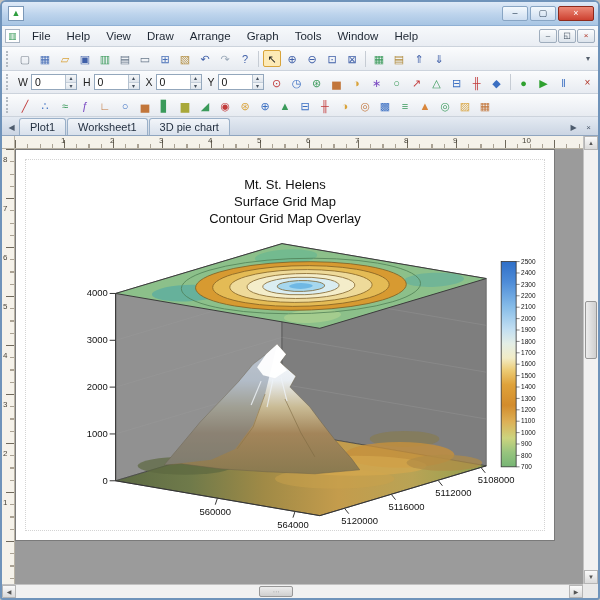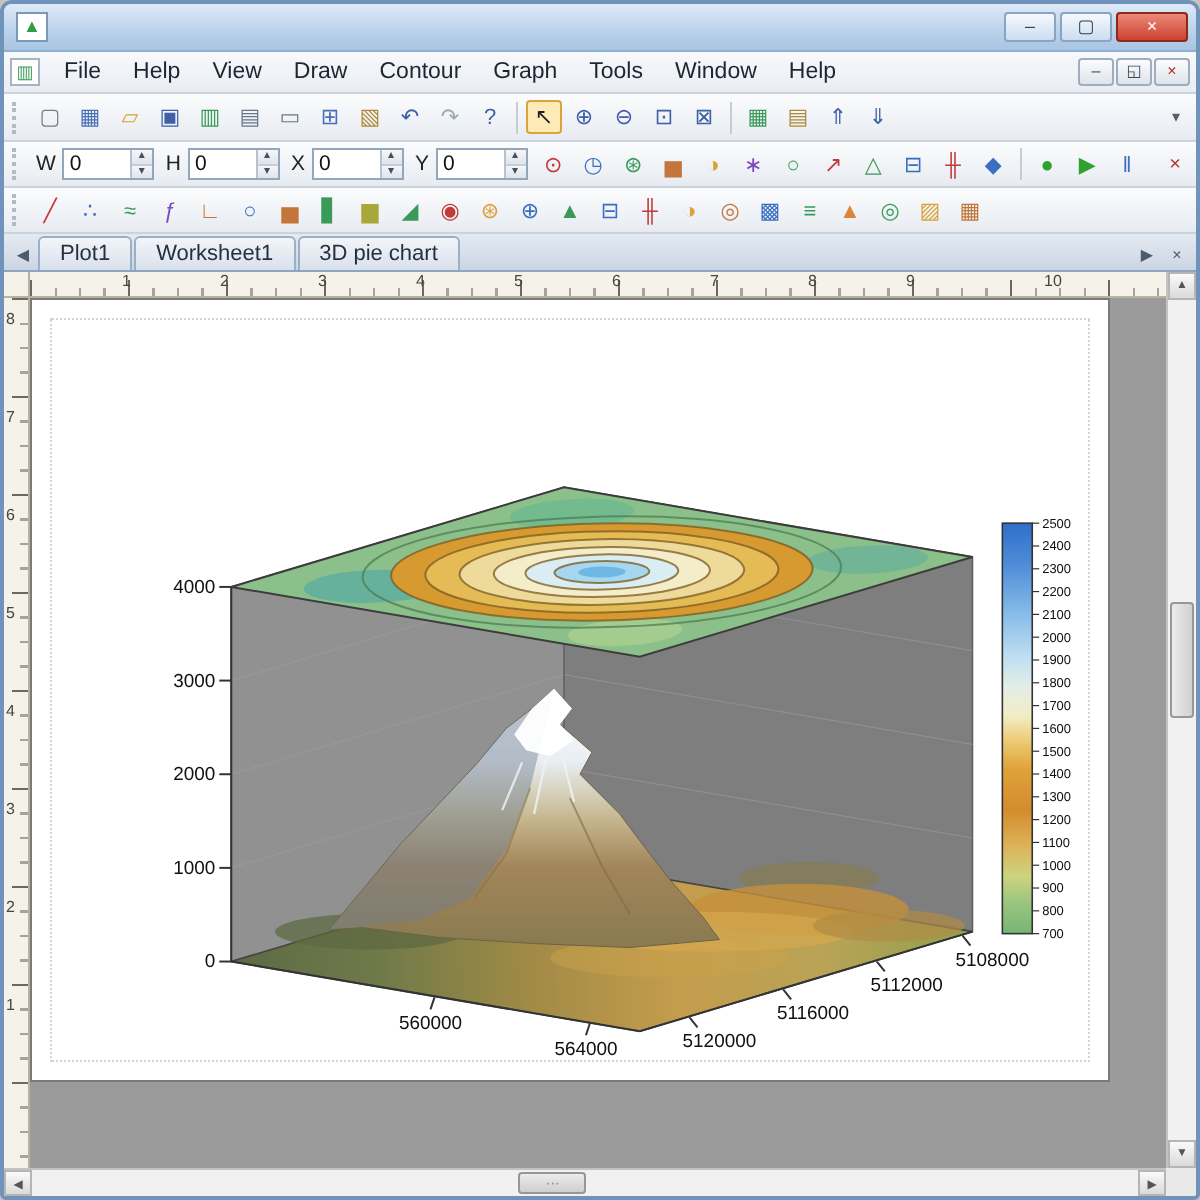--- a/index.html
+++ b/index.html
@@ -127,21 +127,21 @@
     </div>
   </div>
 
   <div class="menubar">
     <span class="child-icon">▥</span>
     <div class="menu-items" id="menu-items">
         <div class="menu-item">File</div>
         <div class="menu-item">Help</div>
         <div class="menu-item">View</div>
         <div class="menu-item">Draw</div>
-        <div class="menu-item">Contour</div>
+        <div class="menu-item">Arrange</div>
         <div class="menu-item">Graph</div>
         <div class="menu-item">Tools</div>
         <div class="menu-item">Window</div>
         <div class="menu-item">Help</div>
       </div>
     <div class="child-controls">
       <div class="cbtn">–</div>
       <div class="cbtn">◱</div>
       <div class="cbtn cclose">×</div>
     </div>
@@ -308,20 +308,25 @@
         <span style="top: 152.8px;">5</span>
         <span style="top: 201.8px;">4</span>
         <span style="top: 250.8px;">3</span>
         <span style="top: 299.8px;">2</span>
         <span style="top: 348.8px;">1</span>
       </div>
 
     <div class="canvas">
       <div class="page">
         <div class="page-margin"></div>
+        <div class="plot-title">
+          <div>Mt. St. Helens</div>
+          <div>Surface Grid Map</div>
+          <div>Contour Grid Map Overlay</div>
+        </div>
 
         <svg class="plot" viewBox="0 0 540 392">
           <defs>
             <linearGradient id="legendGrad" x1="0" y1="0" x2="0" y2="1">
                 <stop offset="0" stop-color="#2f6fc8"></stop>
                 <stop offset="0.1" stop-color="#4e8cd8"></stop>
                 <stop offset="0.22" stop-color="#86bce8"></stop>
                 <stop offset="0.33" stop-color="#c2dff2"></stop>
                 <stop offset="0.4" stop-color="#e4eee6"></stop>
                 <stop offset="0.47" stop-color="#f2ecc6"></stop>

